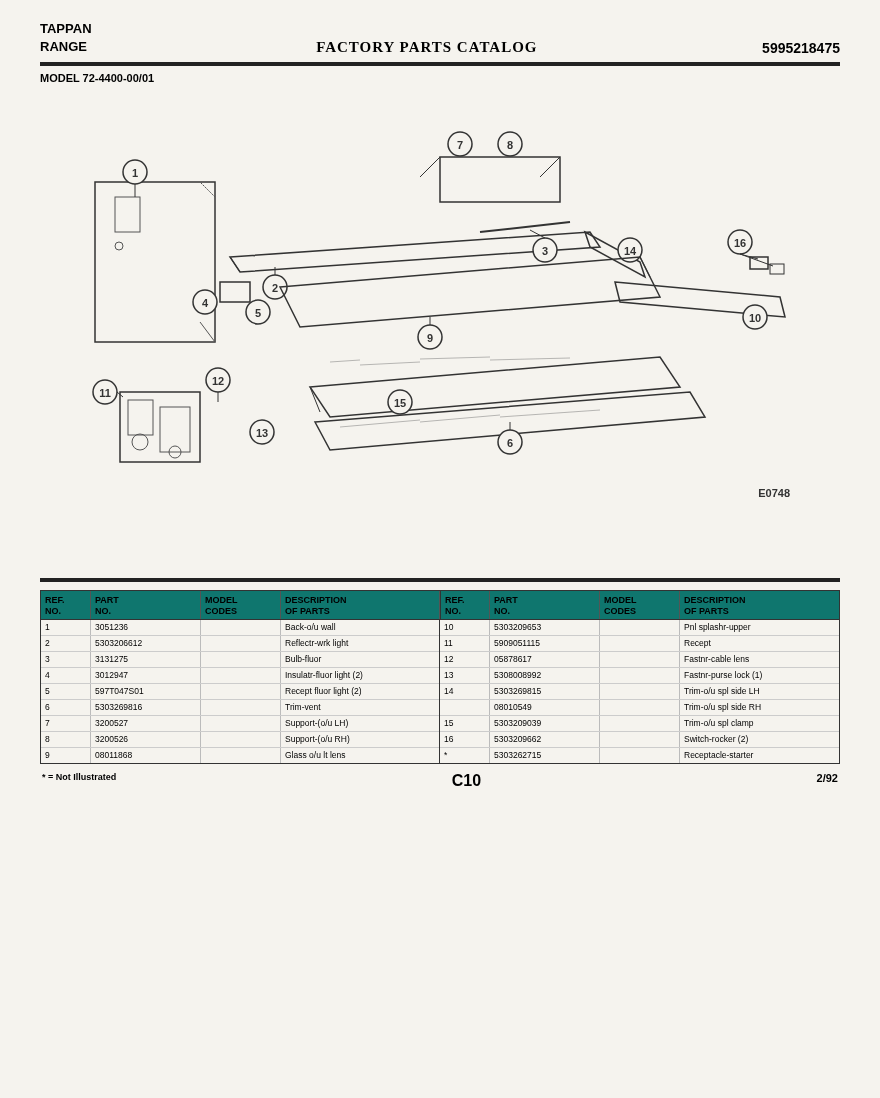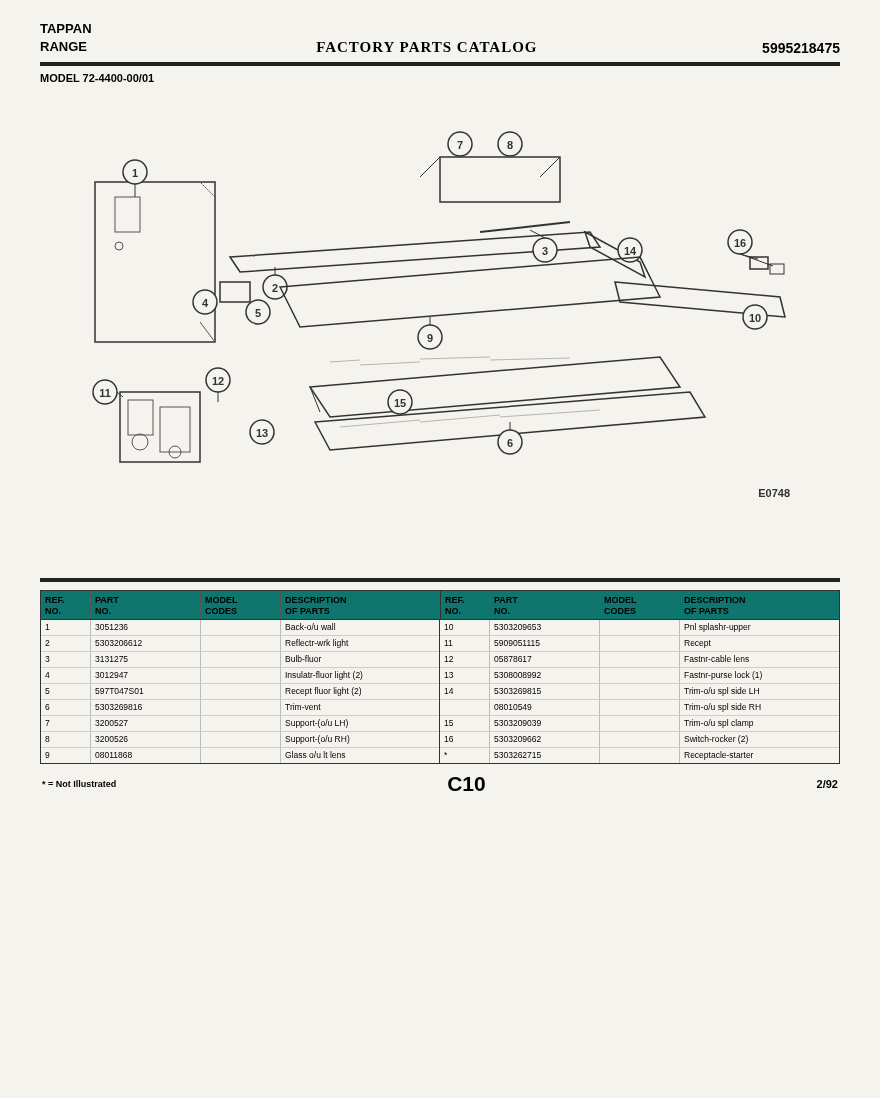--- a/index.html
+++ b/index.html
@@ -133,32 +133,32 @@
     }
 
     .td:last-child {
       border-right: none;
     }
 
     
     .footer {
       display: flex;
       justify-content: space-between;
-      align-items: center;
+      align-items: flex-start;
       margin-top: 8px;
       padding: 0 2px;
     }
 
     .footer-left {
       font-size: 9px;
       font-weight: bold;
     }
 
     .footer-center {
-      font-size: 21px;
+      font-size: 16px;
       font-weight: bold;
     }
 
     .footer-right {
       font-size: 11px;
       font-weight: bold;
     }
   </style>
 </head>
 <body>

